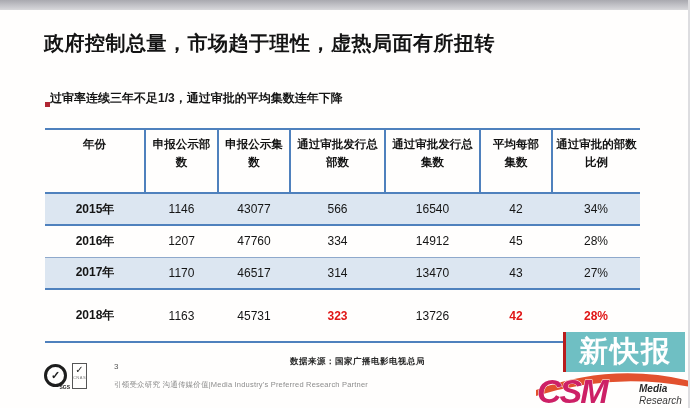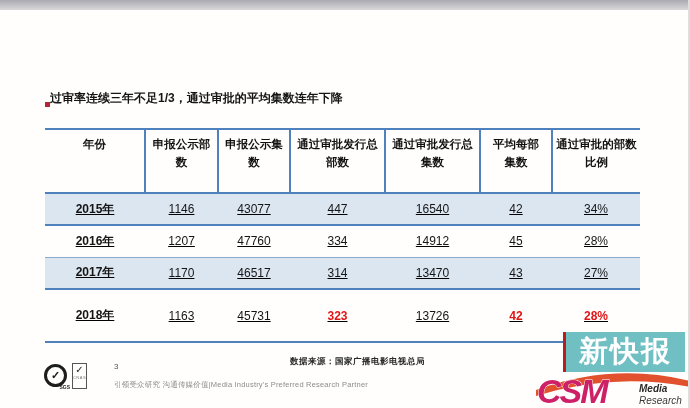--- a/index.html
+++ b/index.html
@@ -17,21 +17,21 @@
     border-top:2px solid #4f81bd;
     border-bottom:2px solid #4f81bd;
     border-left:2px solid #4f81bd;
     font-size:11.5px;font-weight:bold;color:#111;
     vertical-align:top;padding:6px 2px 0 2px;height:56px;
     line-height:1.55;white-space:pre-line;text-align:center;
   }
   thead th:first-child{border-left:none;margin-top:8px;}
   tbody th,tbody td{font-size:12px;color:#151515;text-align:center;padding:0 2px;}
   tbody th{font-weight:bold;}
-  tbody tr{height:32px;border-bottom:2px solid #4f81bd;text-decoration:underline;}
+  tbody tr{height:32px;border-bottom:2px solid #4f81bd;}
   tbody tr.thin-rule{border-bottom:1.5px solid #8fa9cc;}
   tbody tr.band{background:#dce6f1;}
   tbody tr.tall{height:53px;}
   td.hl{color:#e01616;font-weight:bold;}
 
   .source{position:absolute;left:290px;top:356px;font-size:8.5px;font-weight:bold;color:#2a2a2a;letter-spacing:0.5px;}
   .page-num{position:absolute;left:114px;top:362px;font-size:8px;color:#555;}
   .tagline{position:absolute;left:114px;top:380px;font-size:7.5px;color:#8c8c8c;letter-spacing:0.2px;white-space:nowrap;}
 
   .sgs-logo{position:absolute;left:44px;top:364px;width:26px;height:28px;}
@@ -43,20 +43,21 @@
 
   .paper-logo{position:absolute;left:563px;top:332px;width:122px;height:40px;background:#6fbfc3;border-left:3px solid #b91c1c;box-sizing:border-box;display:flex;align-items:center;justify-content:center;color:#fff;font-size:29px;font-weight:bold;letter-spacing:2px;font-family:"Liberation Sans",sans-serif;}
   .csm-logo{position:absolute;left:536px;top:366px;width:154px;height:42px;}
 </style>
 </head>
 <body>
 
 <div class="screen">
   <div class="top-bar"></div>
 
+  <div class="title">政府控制总量，市场趋于理性，虚热局面有所扭转</div>
 
   <div class="bullet-row">
     <span class="bullet-sq"></span>
     <span class="bullet-text">过审率连续三年不足1/3，通过审批的平均集数连年下降</span>
   </div>
 
   <div class="table-wrap">
     <table>
       <colgroup>
         <col style="width:100px">
@@ -82,21 +83,21 @@
 集数</th>
             <th>通过审批的部数
 比例</th>
           </tr>
       </thead>
       <tbody id="table-body">
           <tr class="band">
             <th>2015年</th>
             <td>1146</td>
             <td>43077</td>
-            <td>447</td>
+            <td>566</td>
             <td>16540</td>
             <td>42</td>
             <td>34%</td>
           </tr>
           <tr class="thin-rule">
             <th>2016年</th>
             <td>1207</td>
             <td>47760</td>
             <td>334</td>
             <td>14912</td>

